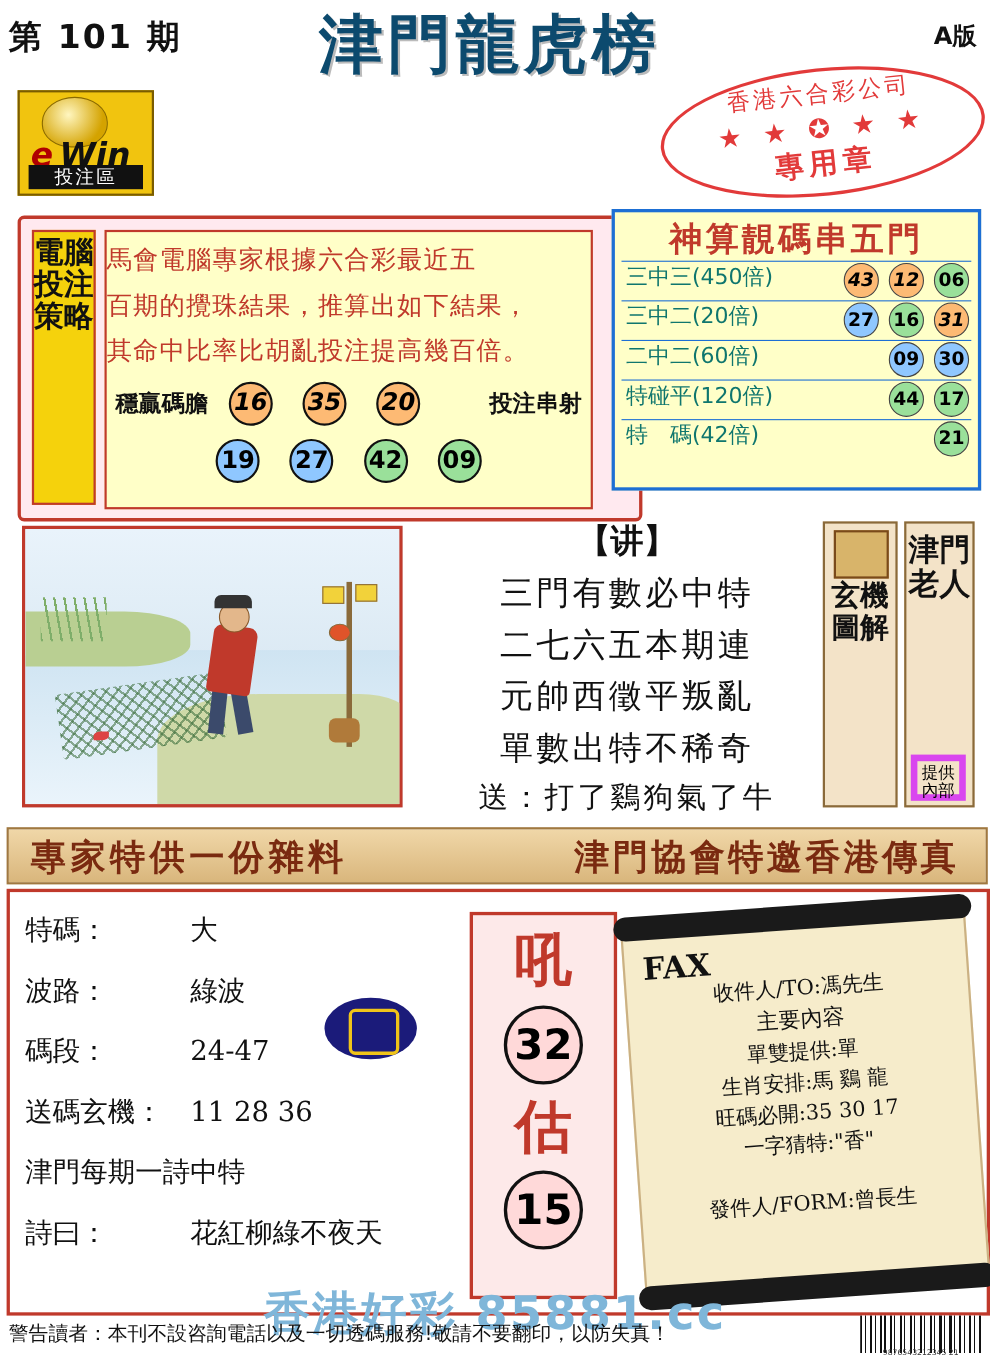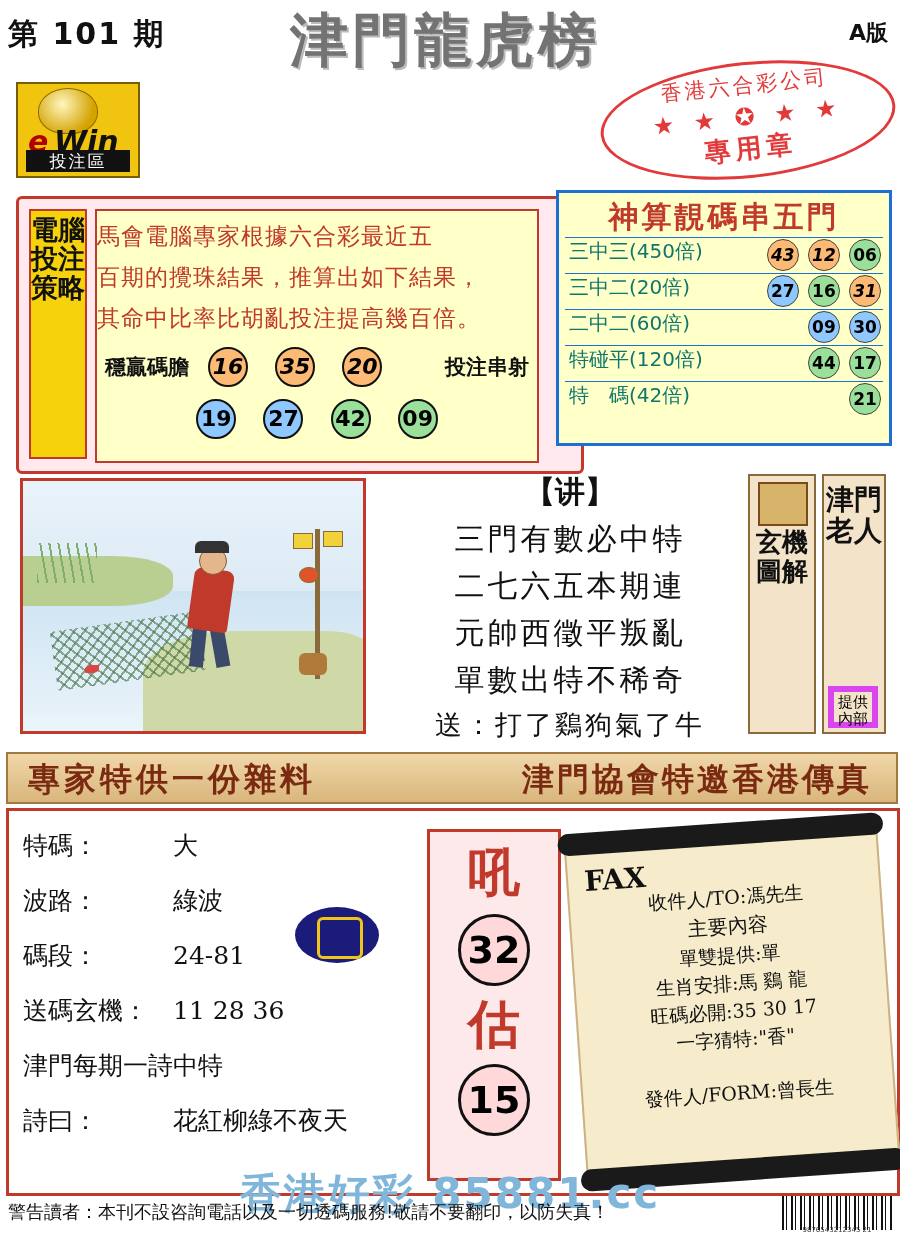--- a/index.html
+++ b/index.html
@@ -8,21 +8,21 @@
     background:#ffffff;
     font-family:"DejaVu Sans","Liberation Sans",sans-serif;
     position:relative;
     overflow:hidden;
   }
   .page{position:absolute;left:0;top:0;width:900px;height:1221px;background:#fff;}
 
   
   .issue{position:absolute;left:8px;top:14px;font-size:30px;font-weight:bold;color:#111;letter-spacing:2px;}
   .masthead{position:absolute;left:245px;top:2px;width:400px;text-align:center;
-    font-size:58px;font-weight:bold;color:#737373;letter-spacing:4px;
+    font-size:58px;font-weight:bold;color:#0c4a6e;letter-spacing:4px;
     font-family:"DejaVu Serif","Liberation Serif",serif;
     text-shadow:2px 2px 0 #bbb;}
   .edition{position:absolute;right:12px;top:18px;font-size:22px;font-weight:bold;color:#111;}
 
   
   .ewin{position:absolute;left:16px;top:82px;width:120px;height:92px;background:#f1c40f;border:2px solid #7a5c00;}
   .ewin .ball{position:absolute;left:20px;top:4px;width:58px;height:44px;border-radius:50% 50% 45% 45%;
      background:radial-gradient(circle at 40% 35%,#fff6c0,#d4a300 70%);border:1px solid #8a6a00;}
   .ewin .e{position:absolute;left:10px;top:40px;font-size:30px;font-weight:bold;color:#b00000;font-style:italic;}
   .ewin .win{position:absolute;left:36px;top:40px;font-size:30px;font-weight:bold;color:#111;font-style:italic;}
@@ -275,21 +275,21 @@
 
   <div class="bottom">
     <div class="binfo">
       <div class="row">
         <span class="k">特碼：</span><span class="v">大</span>
       </div>
       <div class="row">
         <span class="k">波路：</span><span class="v">綠波</span>
       </div>
       <div class="row">
-        <span class="k">碼段：</span><span class="v">24-81</span>
+        <span class="k">碼段：</span><span class="v">24-47</span>
       </div>
       <div class="row">
         <span class="k">送碼玄機：</span><span class="v">11 28 36</span>
       </div>
       <div class="row">
         <span class="k" style="min-width:0">津門每期一詩中特</span><span class="v"></span>
       </div>
       <div class="row">
         <span class="k">詩曰：</span><span class="v">花紅柳綠不夜天</span>
       </div>

